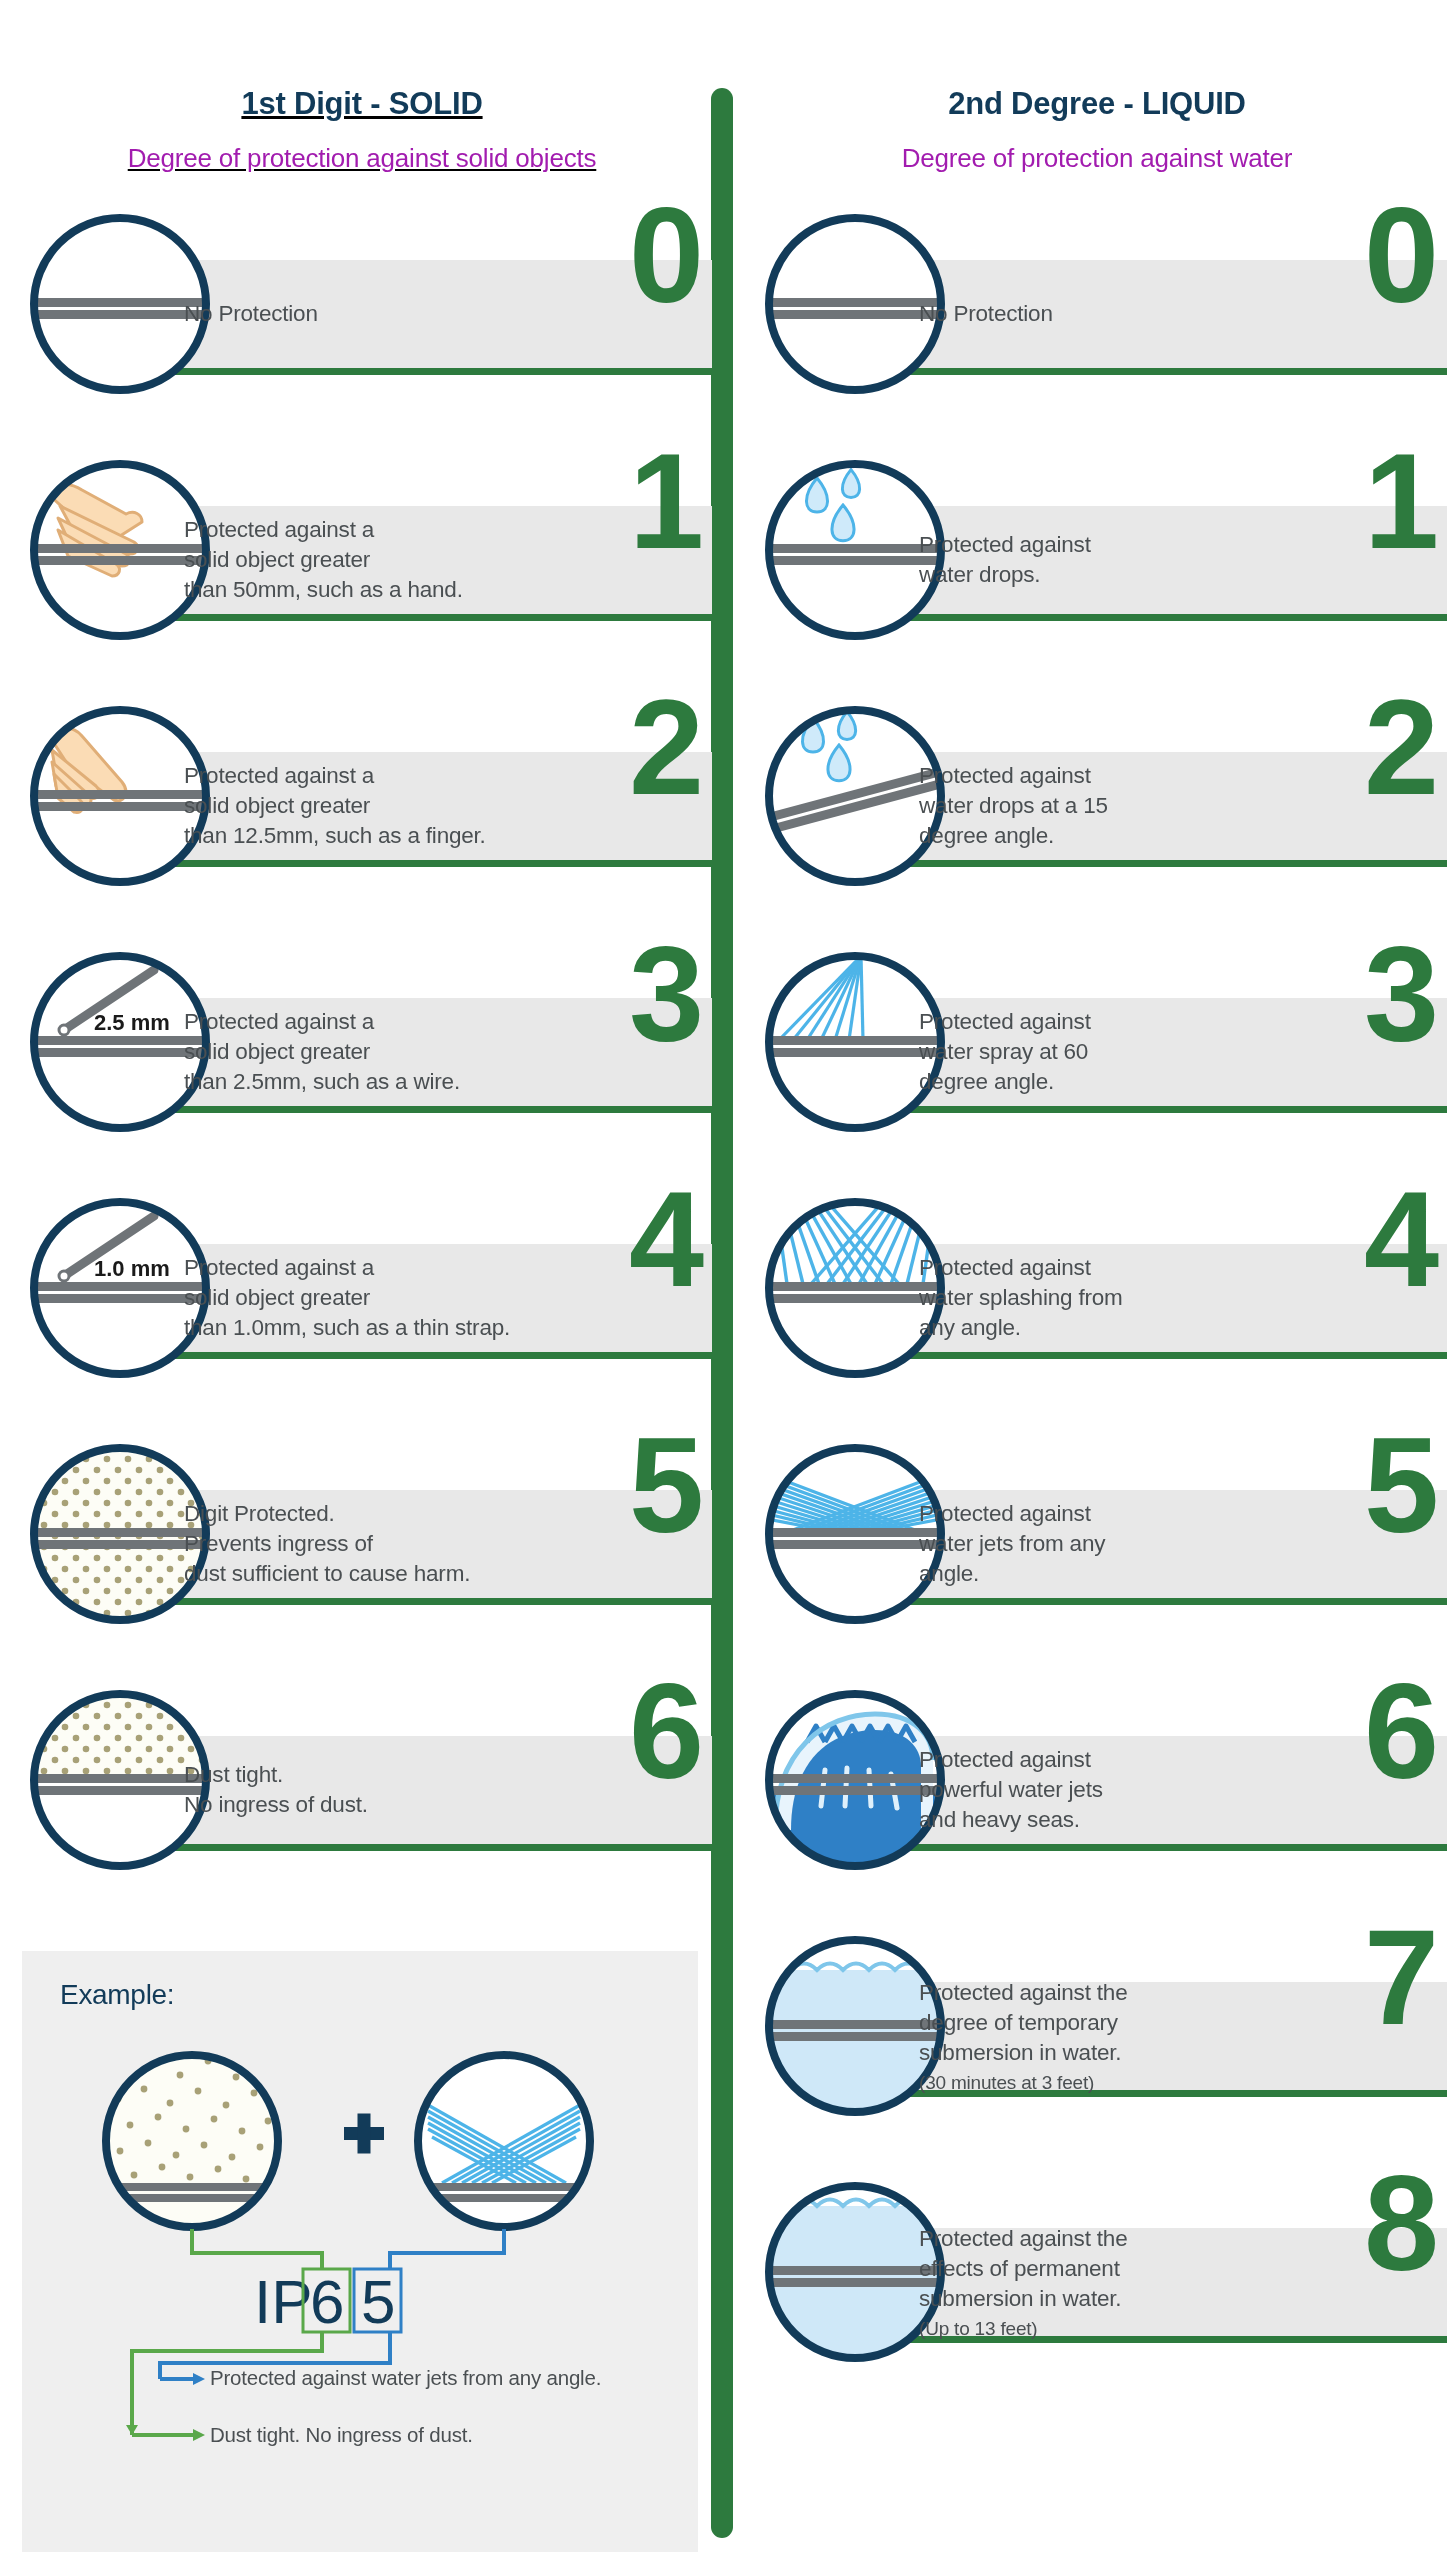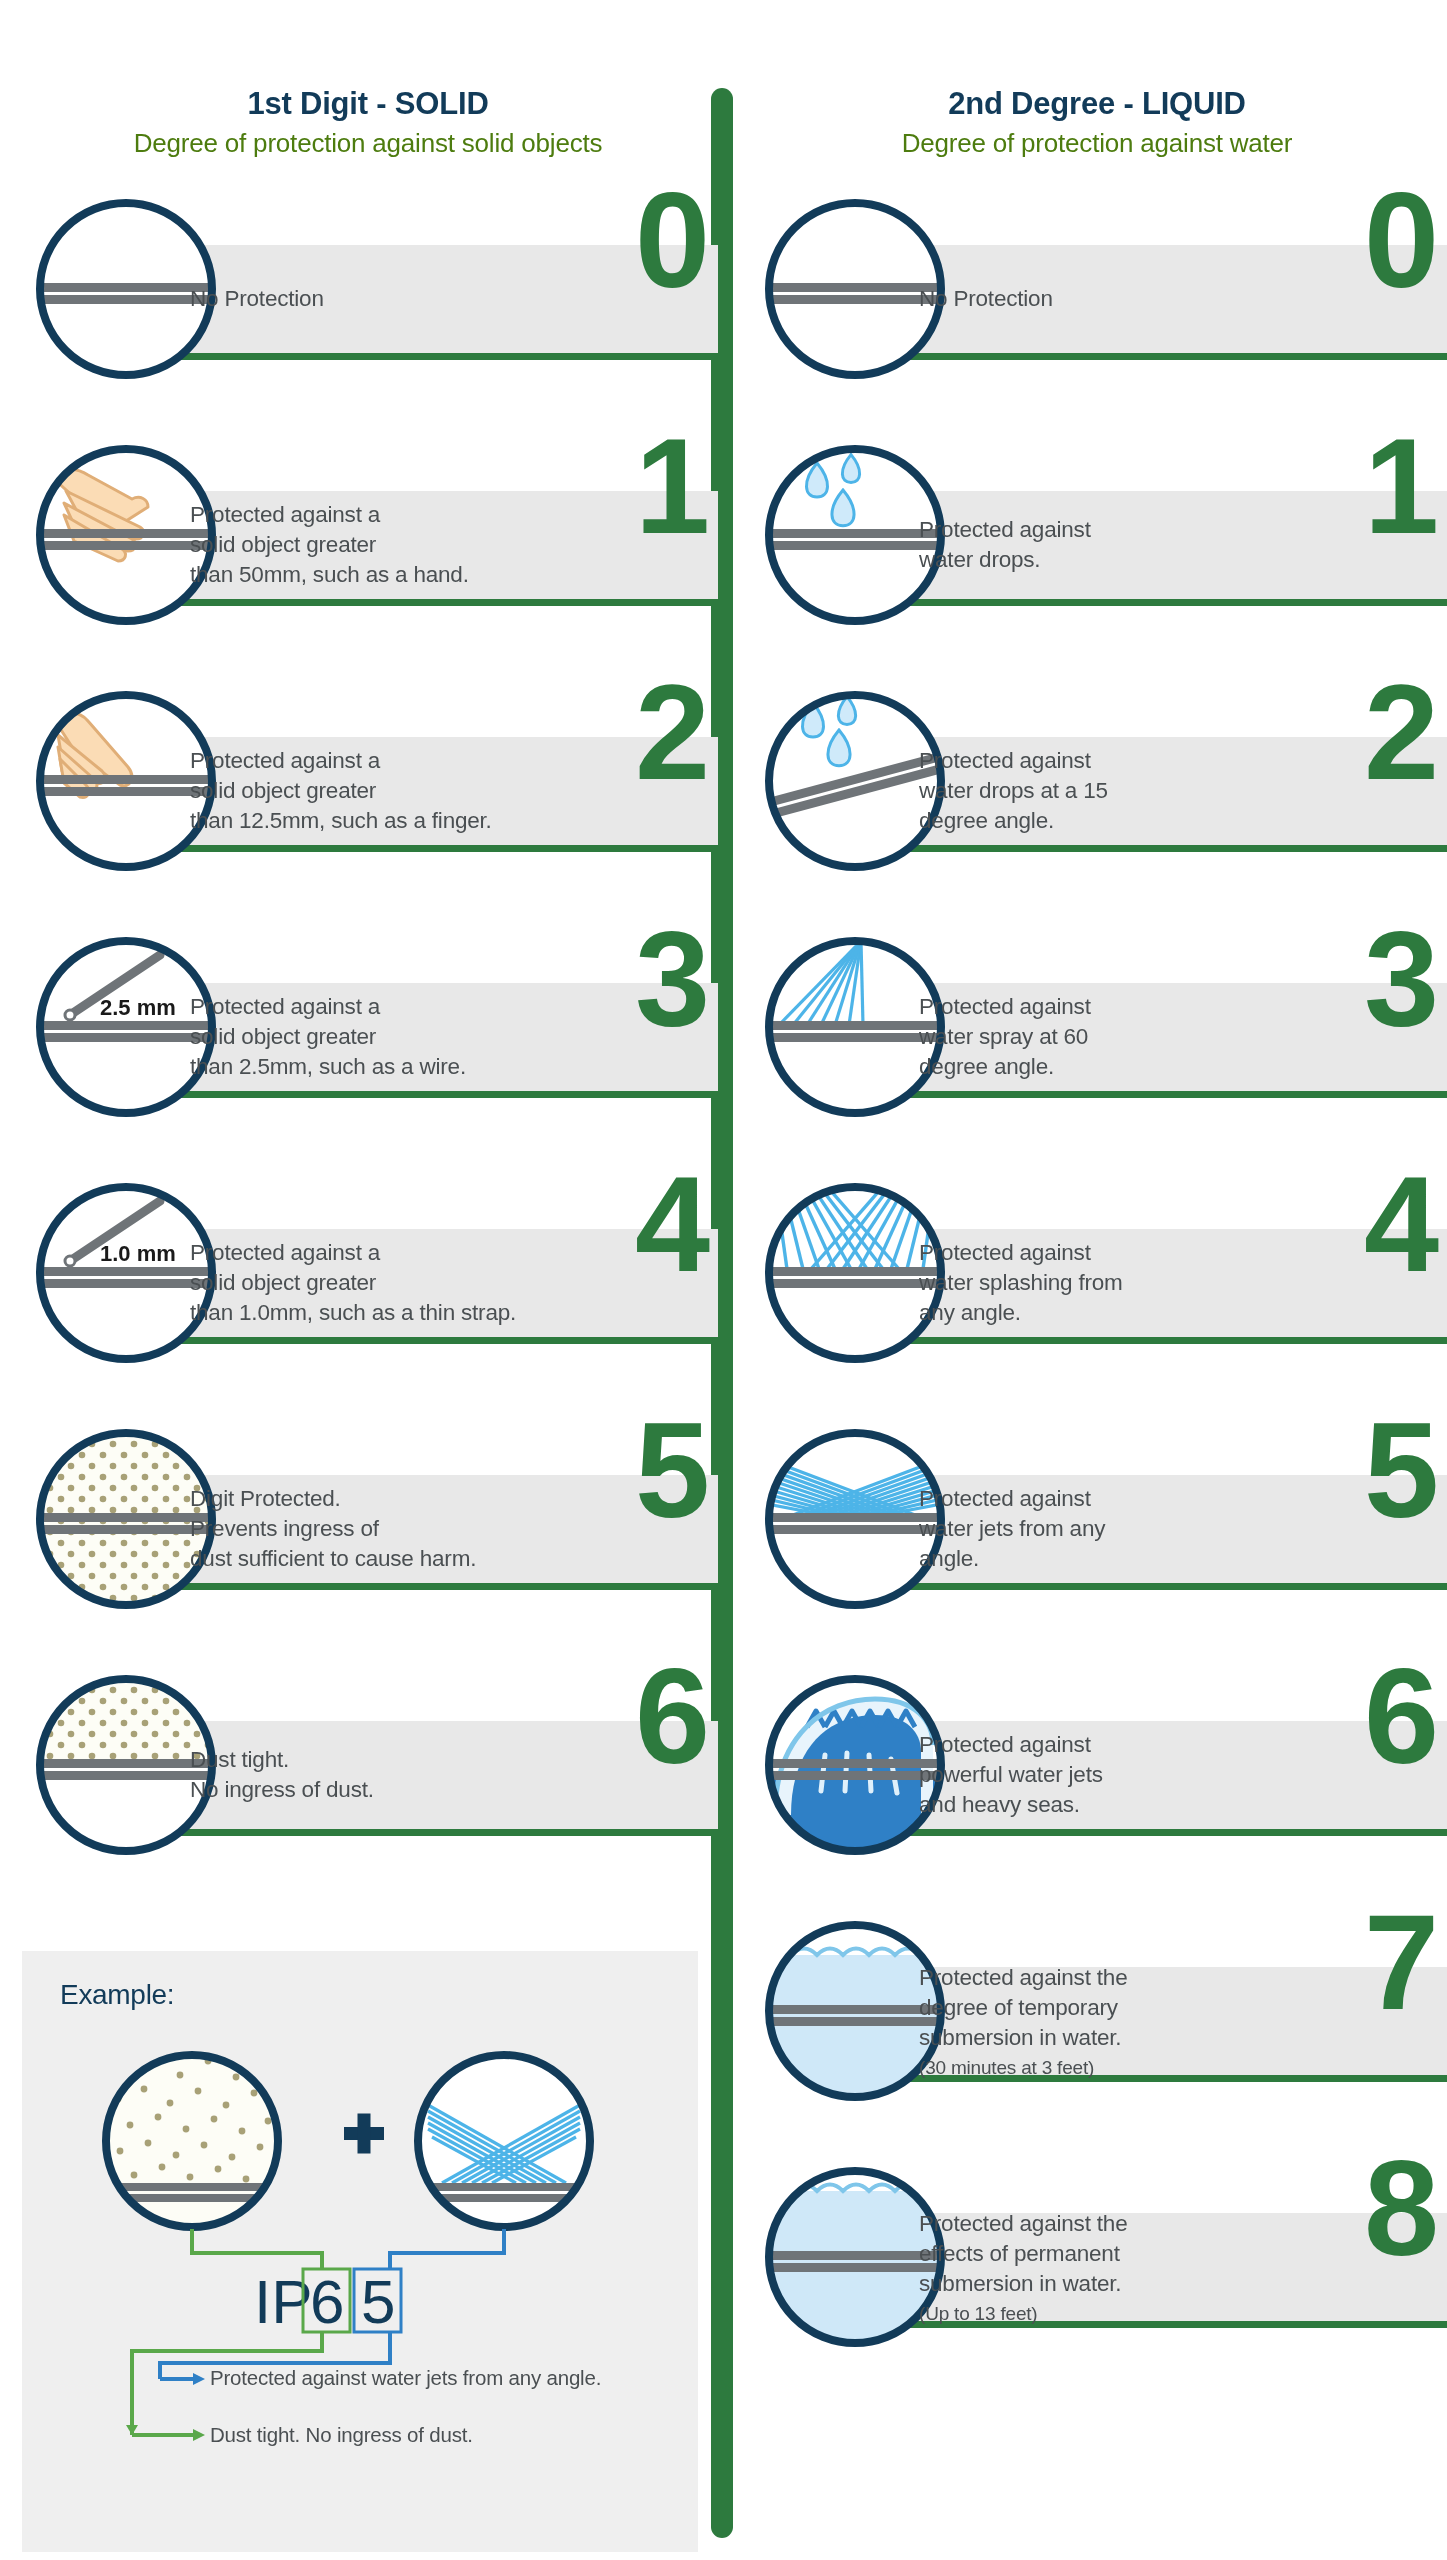--- a/index.html
+++ b/index.html
@@ -16,30 +16,30 @@
   .divider {
     position: absolute;
     left: 711px; top: 88px;
     width: 22px; height: 2450px;
     background: #2d7a3e;
     border-radius: 11px;
   }
 
   
   .col { position: absolute; top: 0; width: 700px; }
-  .col-solid  { left: 18px; }
+  .col-solid  { left: 12px; text-decoration: underline; }
   .col-liquid { left: 747px; }
 
   .col-head { text-align: center; padding-top: 86px; }
   .col-title {
     font-size: 31px; font-weight: bold; color: #123b59;
     letter-spacing: -0.2px;
   }
   .col-sub {
-    font-size: 26px; color: #4d7c0f; margin-top: 6px;
+    font-size: 26px; color: #a21caf; margin-top: 21px;
     letter-spacing: -0.2px;
   }
 
   .rows { position: relative; margin-top: 24px; }
 
   
   .row { position: relative; }
 
   .band {
     position: absolute;

